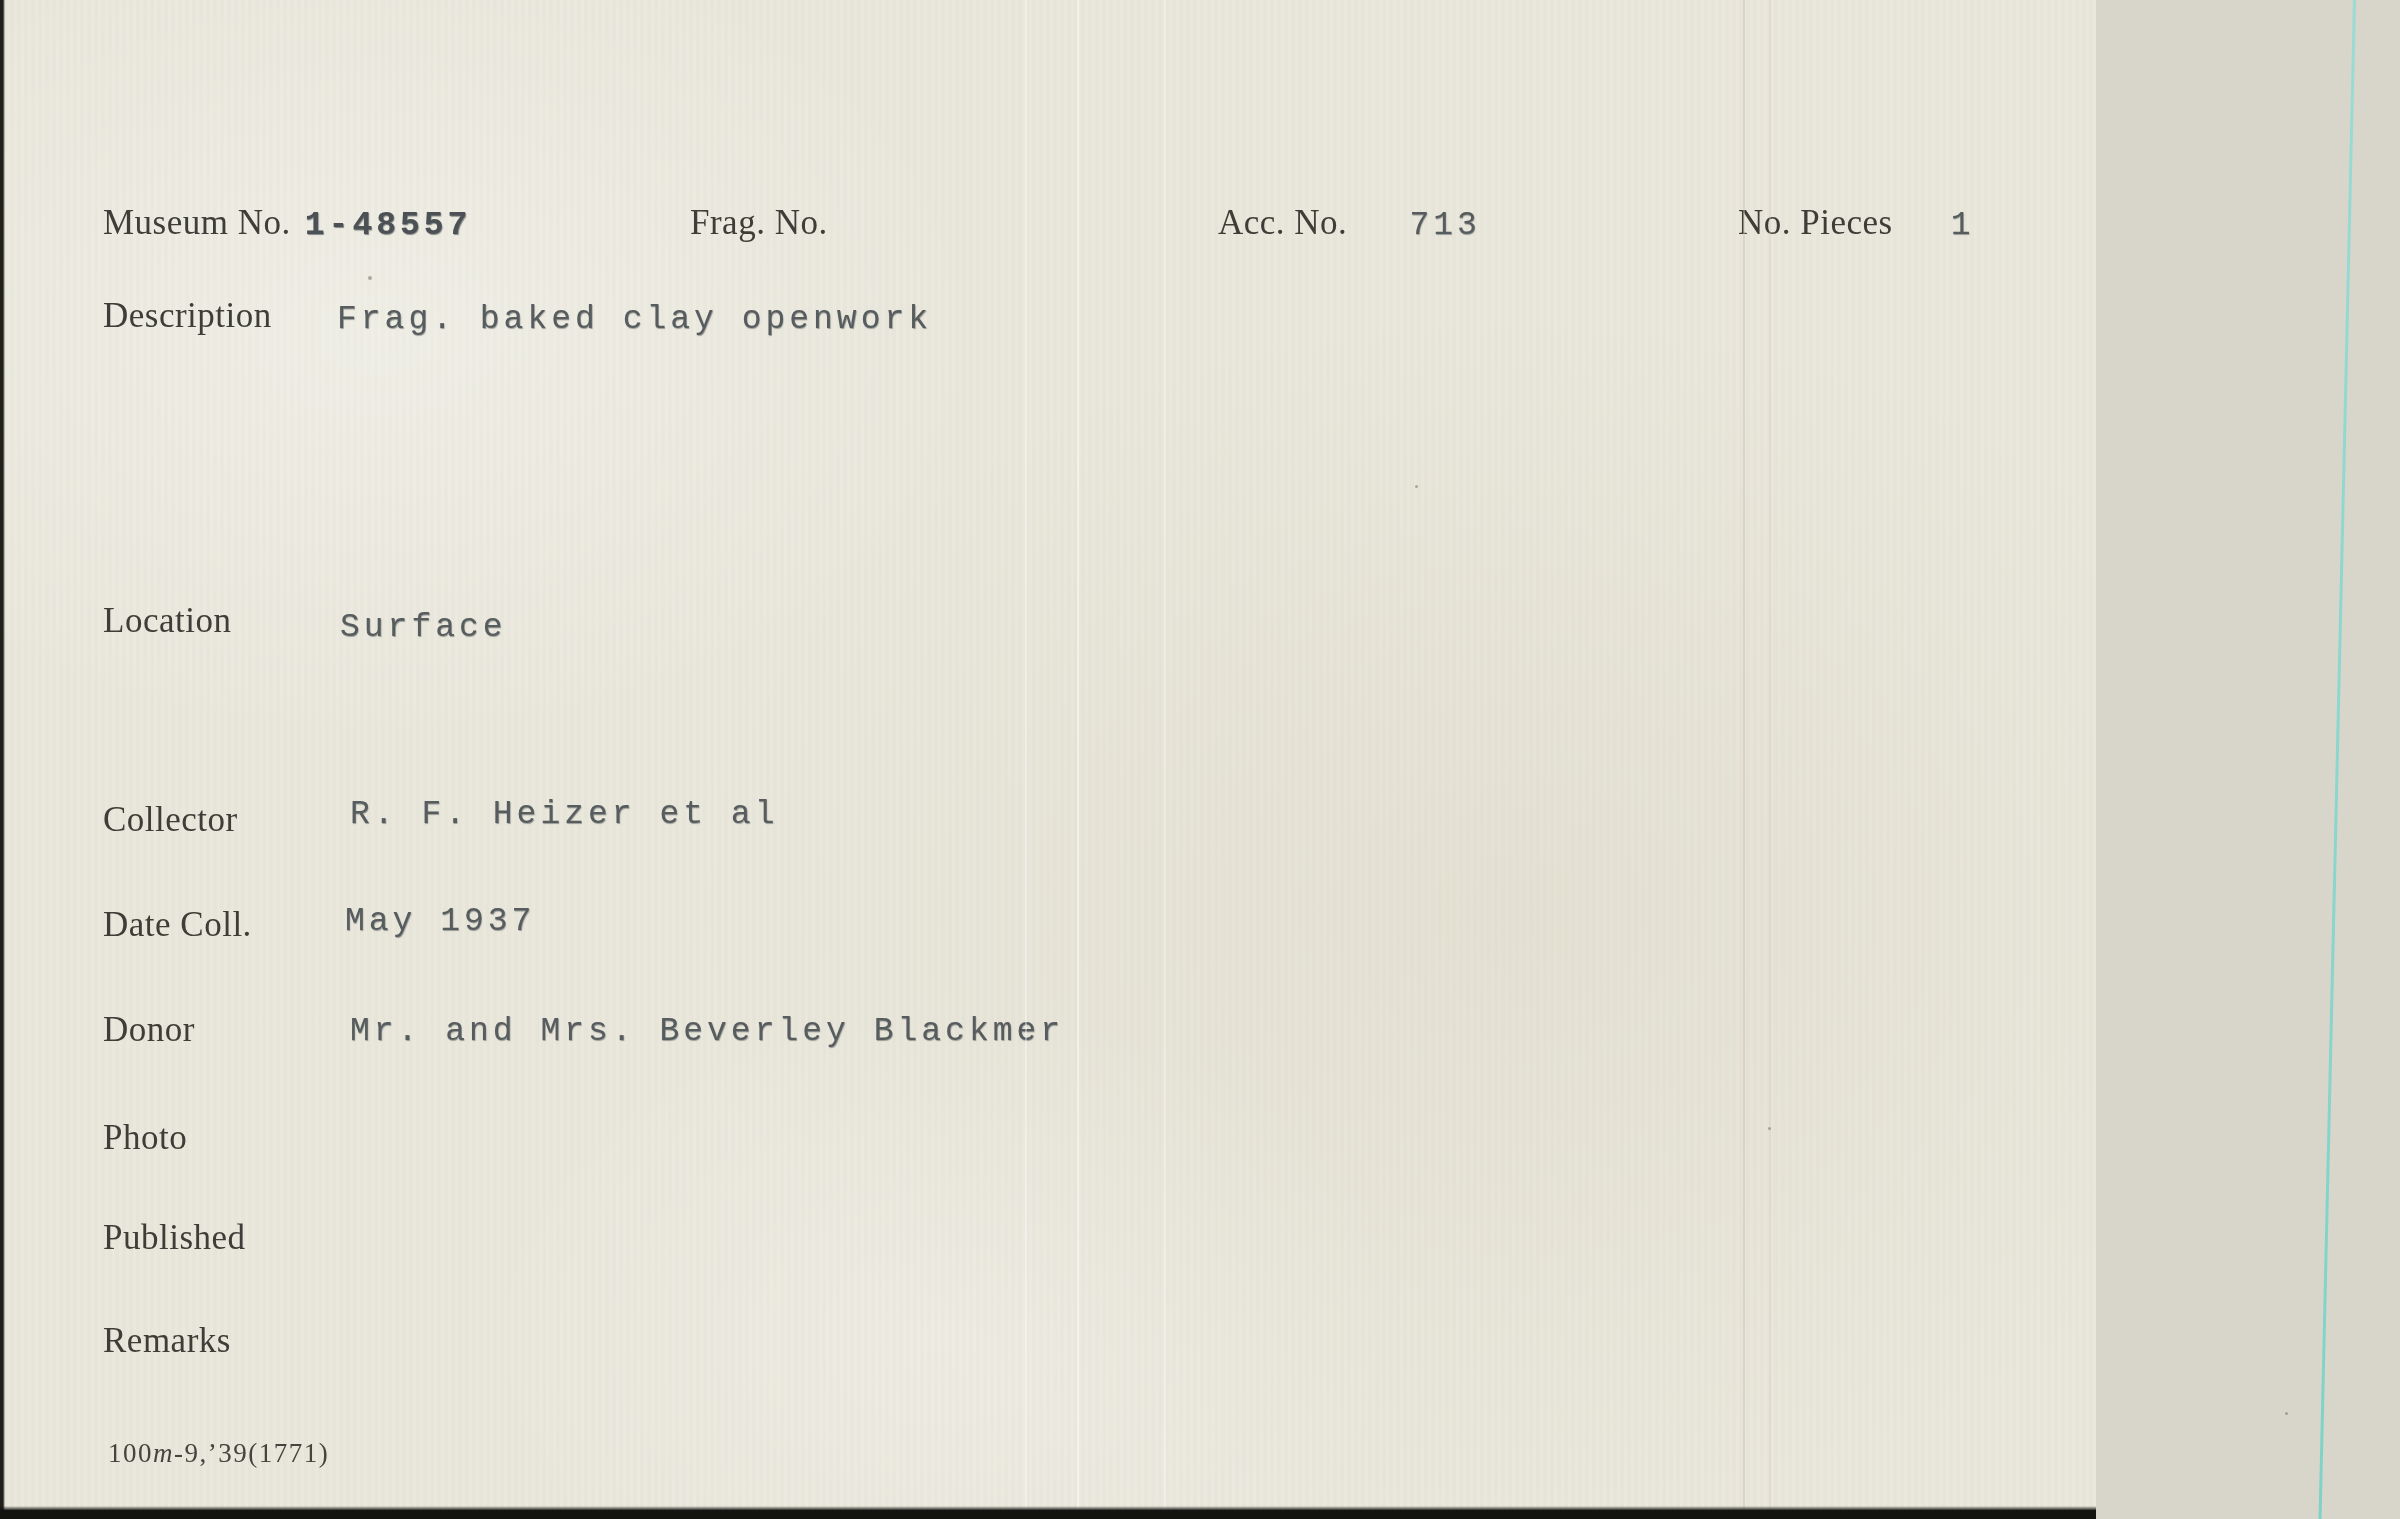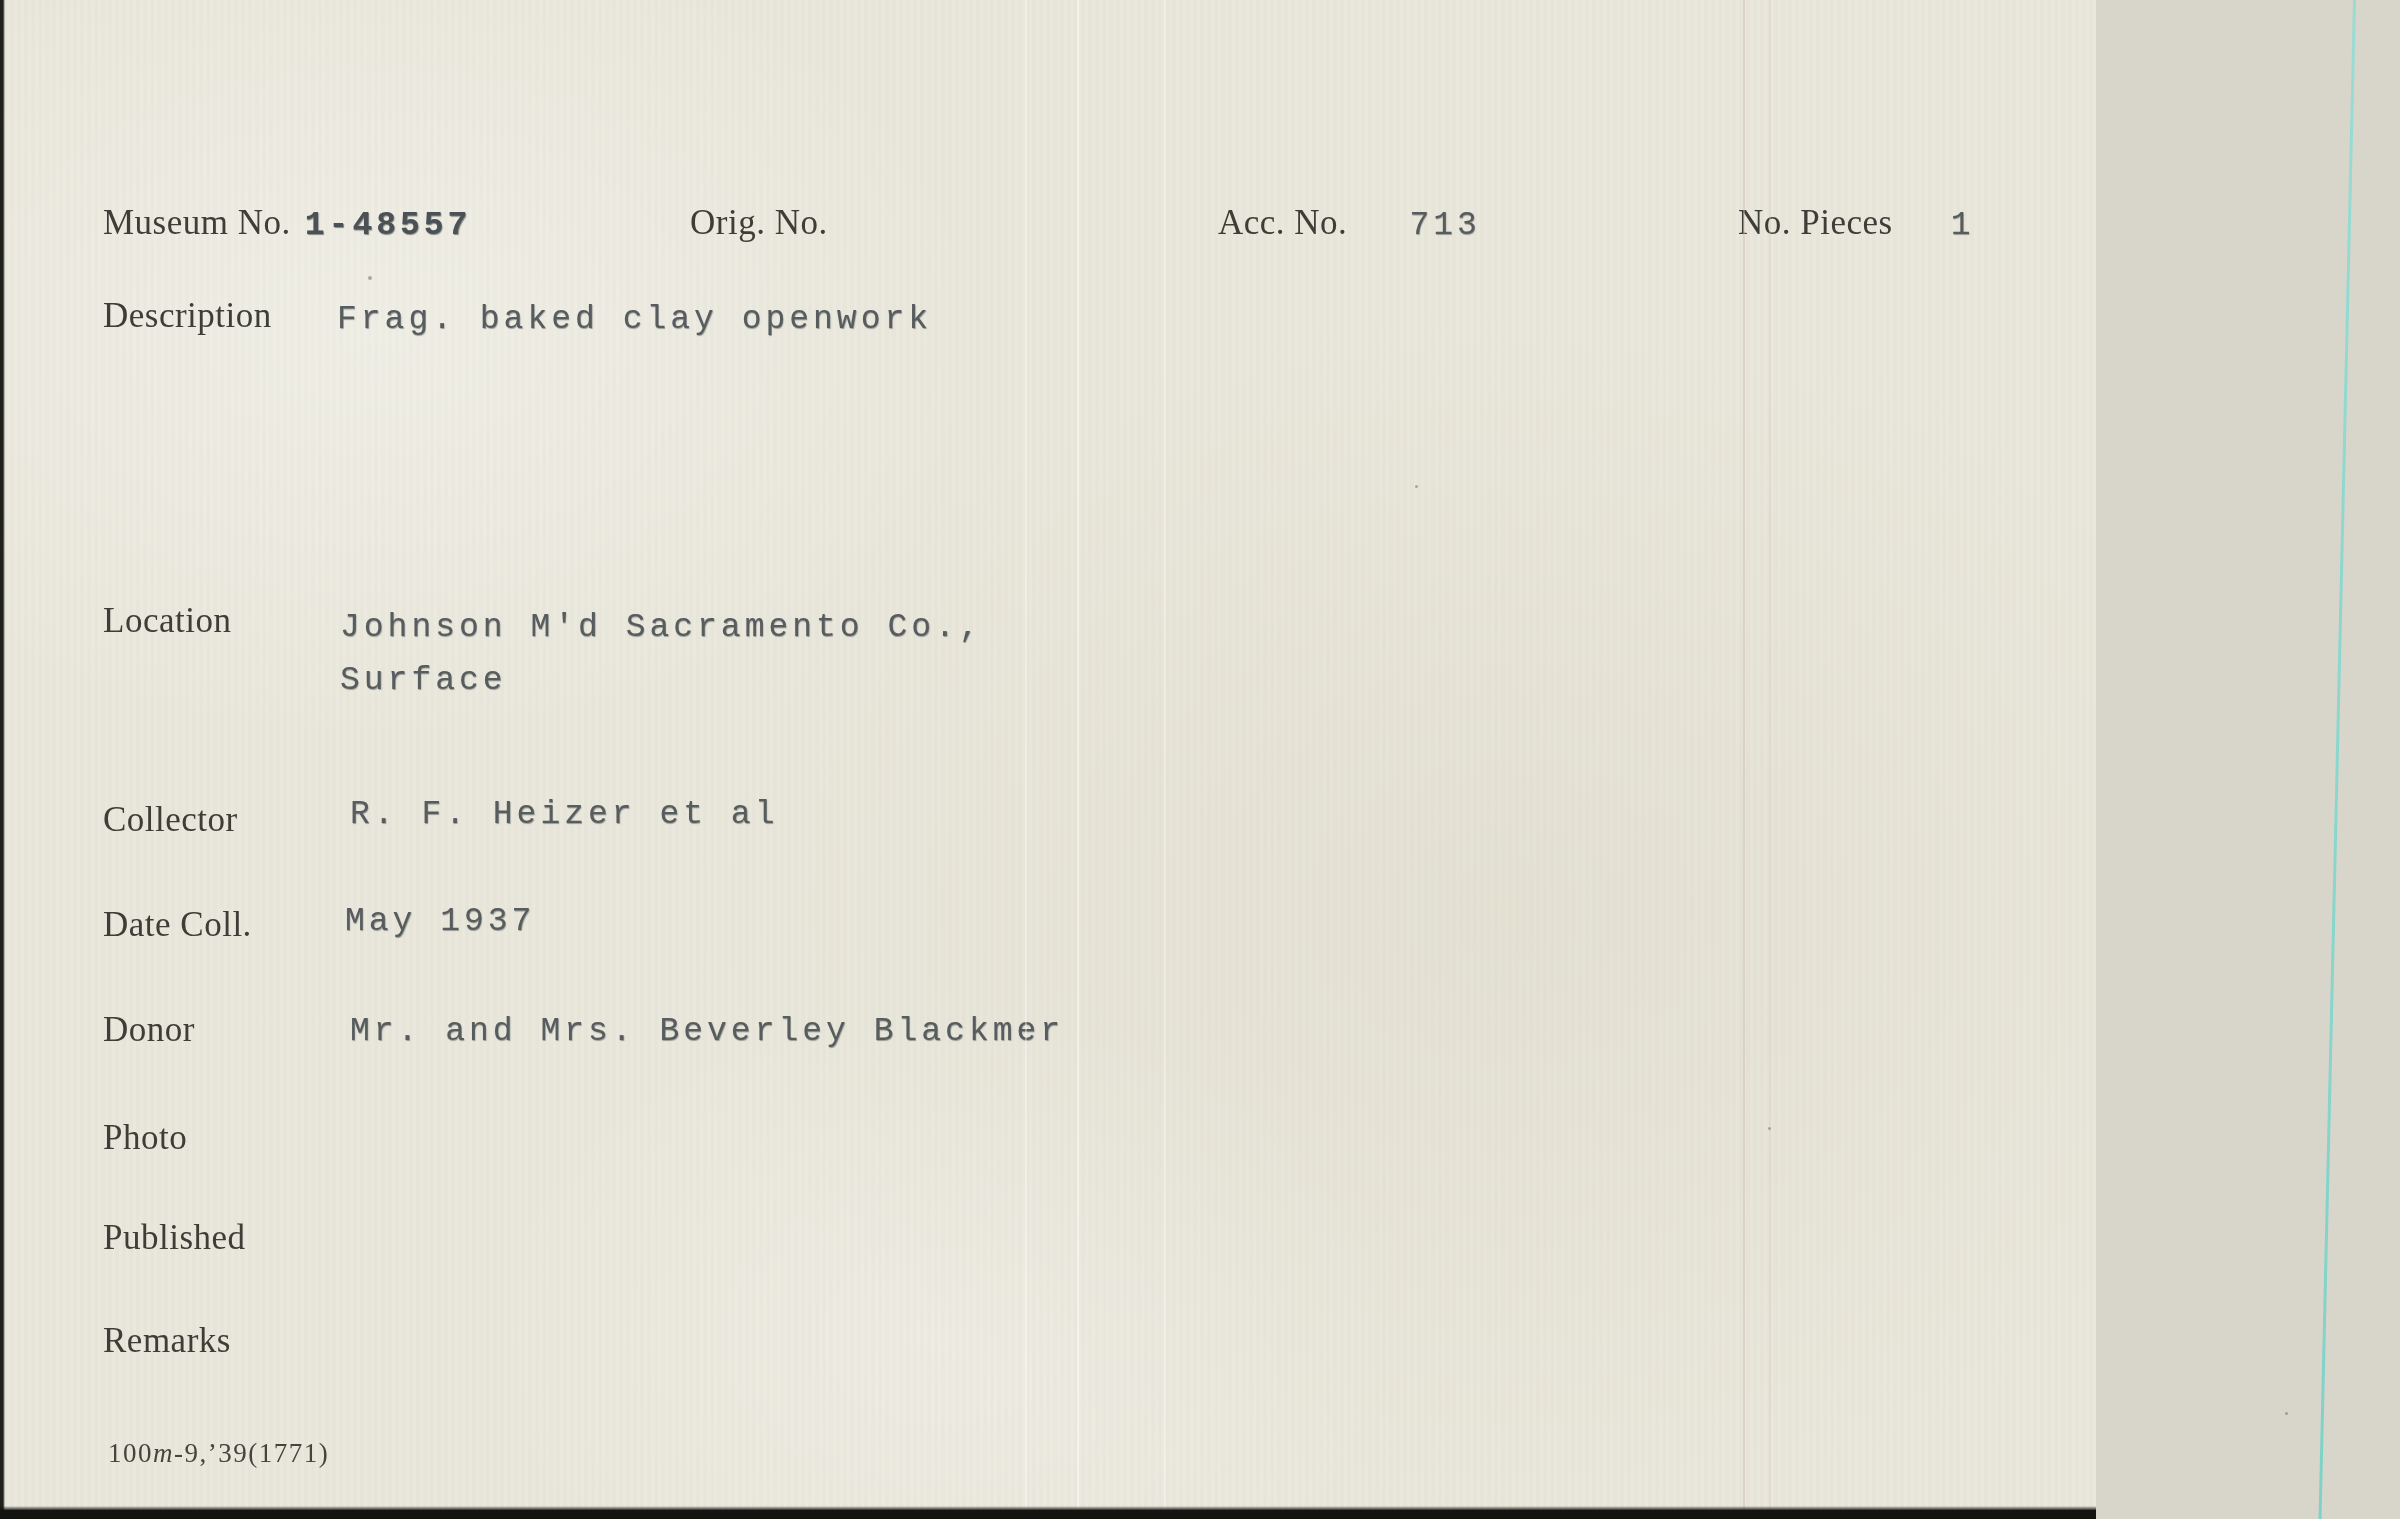--- a/index.html
+++ b/index.html
@@ -90,41 +90,40 @@
 </head>
 <body>
 
 <div class="card">
 
   <div class="field" style="top:203px">
     <div class="hgroup" style="left:103px">
       <span class="plabel">Museum No.</span><span class="typed strong" style="margin-left:14px">1-48557</span>
     </div>
     <div class="hgroup" style="left:690px">
-      <span class="plabel">Orig. No.</span>
+      <span class="plabel">Frag. No.</span>
     </div>
     <div class="hgroup" style="left:1218px">
       <span class="plabel">Acc. No.</span><span class="typed" style="margin-left:62px">713</span>
     </div>
     <div class="hgroup" style="left:1738px">
       <span class="plabel">No. Pieces</span><span class="typed" style="margin-left:58px">1</span>
     </div>
   </div>
 
   <div class="field" style="top:296px">
     <span class="plabel flabel">Description</span>
     <div class="typed fvalue lines" style="left:337px; line-height:47px">
       <div>Frag. baked clay openwork</div>
     </div>
   </div>
 
   <div class="field" style="top:601px">
     <span class="plabel flabel">Location</span>
     <div class="typed fvalue lines" style="left:340px; line-height:53px">
-      <div>Johnson M'd Sacramento Co.,</div>
       <div>Surface</div>
     </div>
   </div>
 
   <div class="field" style="top:800px">
     <span class="plabel flabel">Collector</span>
     <div class="typed fvalue" style="left:350px; top:-4px">R. F. Heizer et al</div>
   </div>
 
   <div class="field" style="top:905px">

